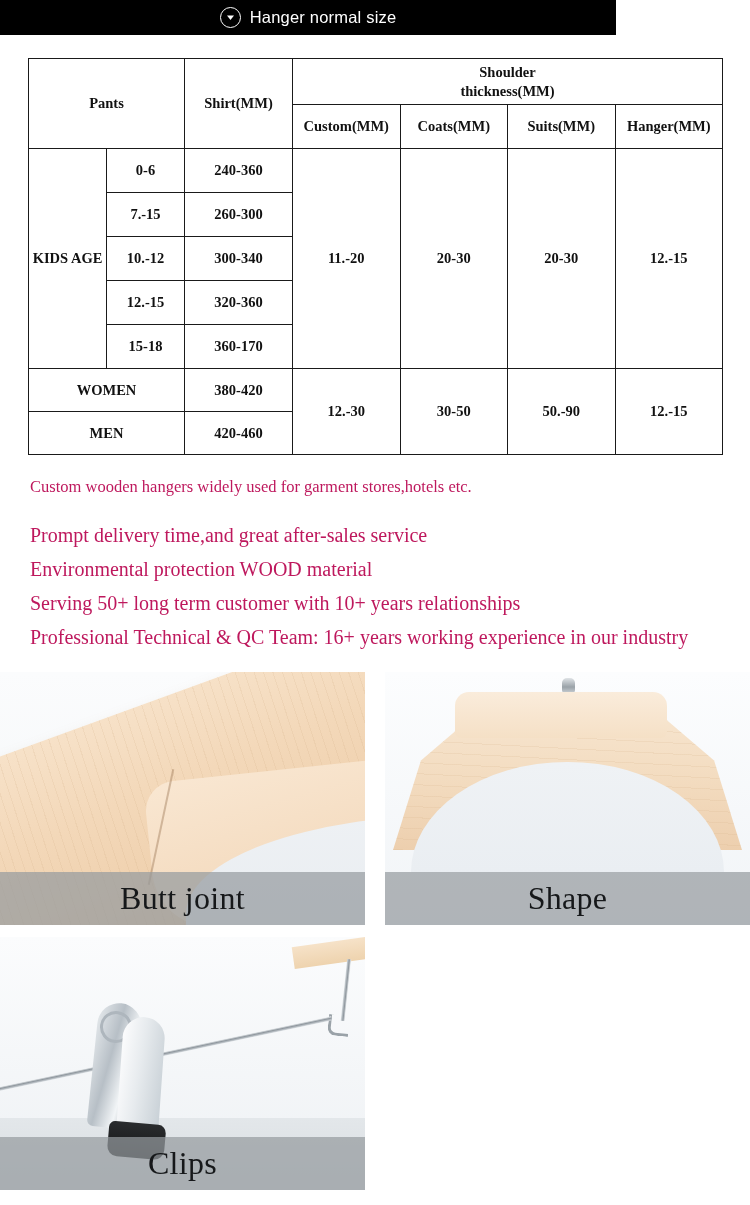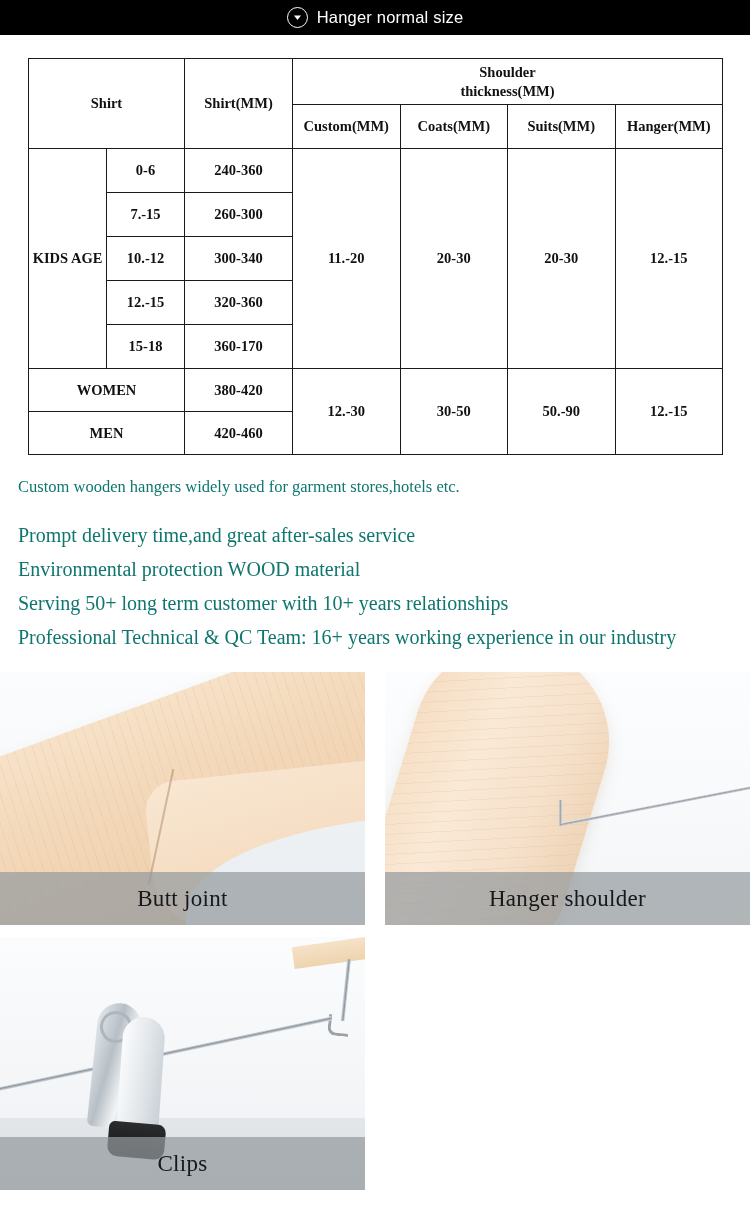--- a/index.html
+++ b/index.html
@@ -12,21 +12,21 @@
     height: 1205px;
     position: relative;
     font-family: "Liberation Serif", "DejaVu Serif", serif;
     overflow: hidden;
   }
 
   
   .header-bar {
     position: absolute;
     left: 0; top: 0;
-    width: 750px; height: 35px;
+    width: 616px; height: 35px;
     background: #000000;
     display: flex;
     align-items: center;
     justify-content: center;
     gap: 9px;
   }
   .header-icon {
     width: 19px; height: 19px;
     border: 1.3px solid #ffffff;
     border-radius: 50%;
@@ -78,24 +78,24 @@
   .h-col     { width: 109px; }
   .r-head1 { height: 46px; }
   .r-head2 { height: 44px; }
   .r-body  { height: 44px; }
   .r-wm    { height: 43px; }
   .shoulder-head { font-size: 14.5px; line-height: 1.3; }
 
   
   .features {
     position: absolute;
-    left: 18px;
+    left: 30px;
     top: 478px;
     width: 714px;
-    color: #0f766e;
+    color: #be185d;
   }
   .feat-lead {
     font-size: 16.5px;
     line-height: 1.1;
     margin: 0 0 28px 0;
   }
   .feat-line {
     font-size: 20px;
     line-height: 1.1;
     margin: 0 0 12px 0;
@@ -123,21 +123,21 @@
     position: absolute;
     left: 0; right: 0; bottom: 0;
     height: 53px;
     background: rgba(150,155,160,0.72);
     display: flex;
     align-items: center;
     justify-content: center;
   }
   .caption-text {
     font-family: "Liberation Serif", "DejaVu Serif", serif;
-    font-size: 23px;
+    font-size: 32px;
     color: #16181a;
     letter-spacing: .3px;
     white-space: nowrap;
   }
 
   
   .bj-bg { position:absolute; inset:0; background:linear-gradient(180deg,#fbfcfd 0%, #f2f5f7 100%); }
   .bj-arm {
     position: absolute;
     left: -70px; top: 118px;
@@ -326,21 +326,21 @@
       <path d="M2 3.6 L5.5 8 L9 3.6 Z" fill="#ffffff"></path>
     </svg>
   </span>
   <span class="header-title">Hanger normal size</span>
 </div>
 
 <div class="table-wrap">
   <table class="spec">
     <tbody>
       <tr class="r-head1">
-        <th class="h-usage" colspan="2" rowspan="2">Shirt</th>
+        <th class="h-usage" colspan="2" rowspan="2">Pants</th>
         <th class="h-length" rowspan="2">Shirt(MM)</th>
         <th class="shoulder-head" colspan="4">
           <span>Shoulder</span><br>
           <span>thickness(MM)</span>
         </th>
       </tr>
       <tr class="r-head2">
         <th class="h-col">Custom(MM)</th>
         <th class="h-col">Coats(MM)</th>
         <th class="h-col">Suits(MM)</th>
@@ -406,33 +406,34 @@
       <div class="bj-grain"></div>
       <div class="bj-arm2"></div>
       <div class="bj-joint"></div>
       <div class="bj-under"></div>
     </div>
     <div class="caption-band">
       <span class="caption-text">Butt joint</span>
     </div>
   </div>
 
-
   <div class="tile">
     <div class="scene">
-      <div class="hs-bg"></div>
-      <div class="hs-arm"></div>
-      <div class="hs-grain"></div>
-      <div class="hs-bar-elbow"></div>
-      <div class="hs-bar"></div>
+      <div class="sh-bg"></div>
+      <div class="sh-hook"></div>
+      <div class="sh-body"></div>
+      <div class="sh-grain"></div>
+      <div class="sh-top"></div>
+      <div class="sh-cut"></div>
     </div>
     <div class="caption-band">
-      <span class="caption-text">Hanger shoulder</span>
+      <span class="caption-text">Shape</span>
     </div>
   </div>
+
 
   <div class="tile">
     <div class="scene">
       <div class="cl-bg"></div>
       <div class="cl-surface"></div>
       <div class="cl-wood"></div>
       <div class="cl-bar-riser"></div>
       <div class="cl-bar-corner"></div>
       <div class="cl-bar"></div>
       <div class="cl-clip-back"></div>

